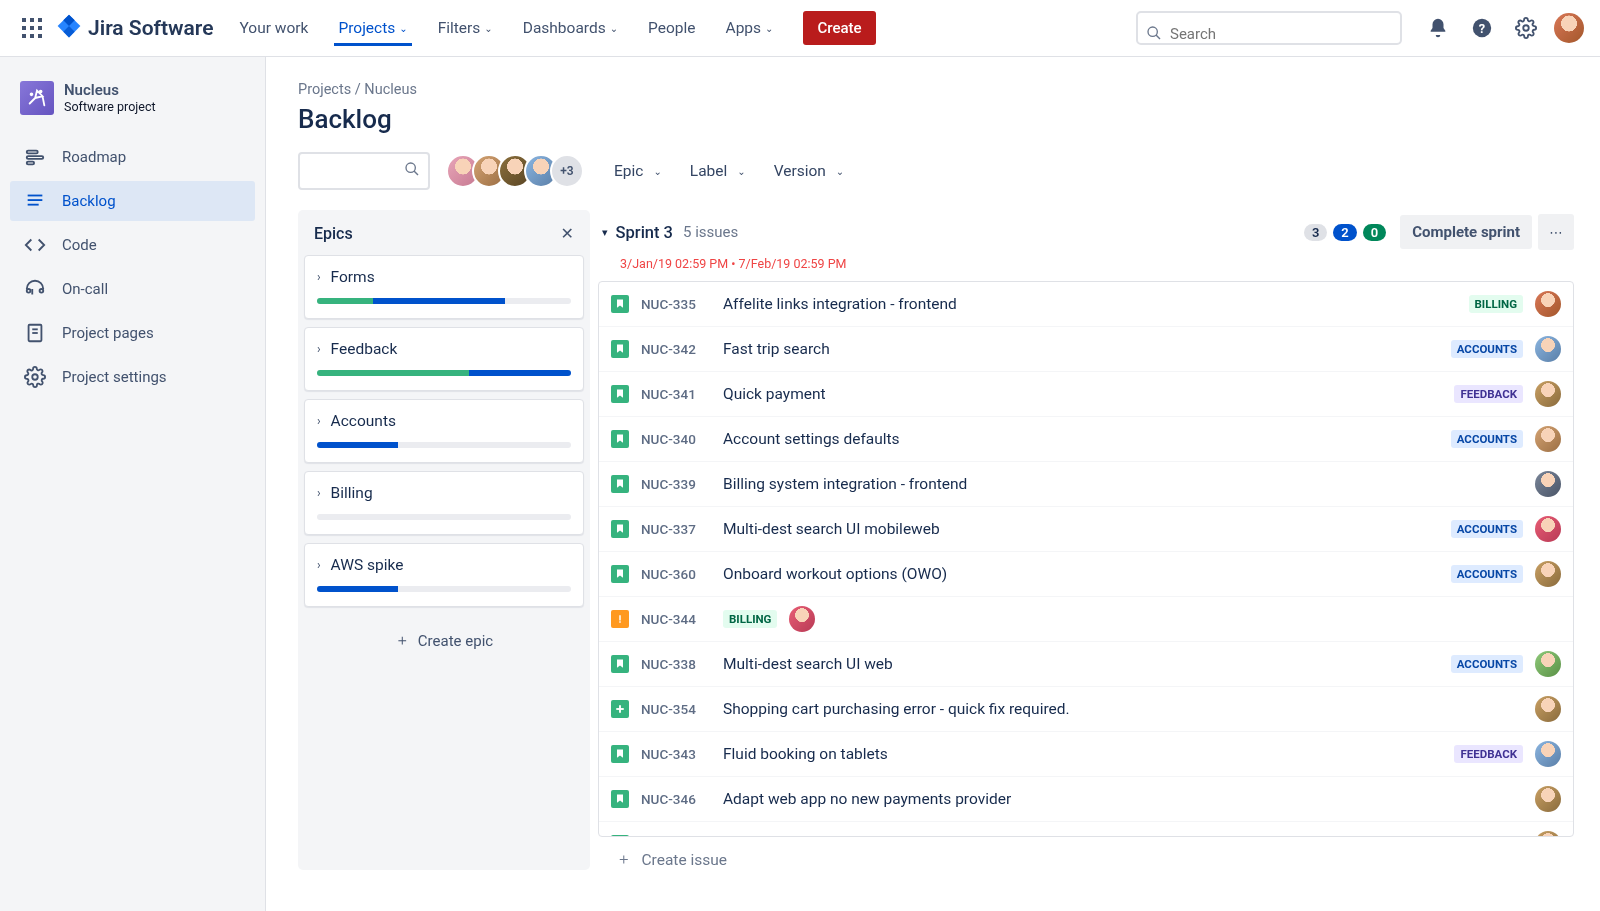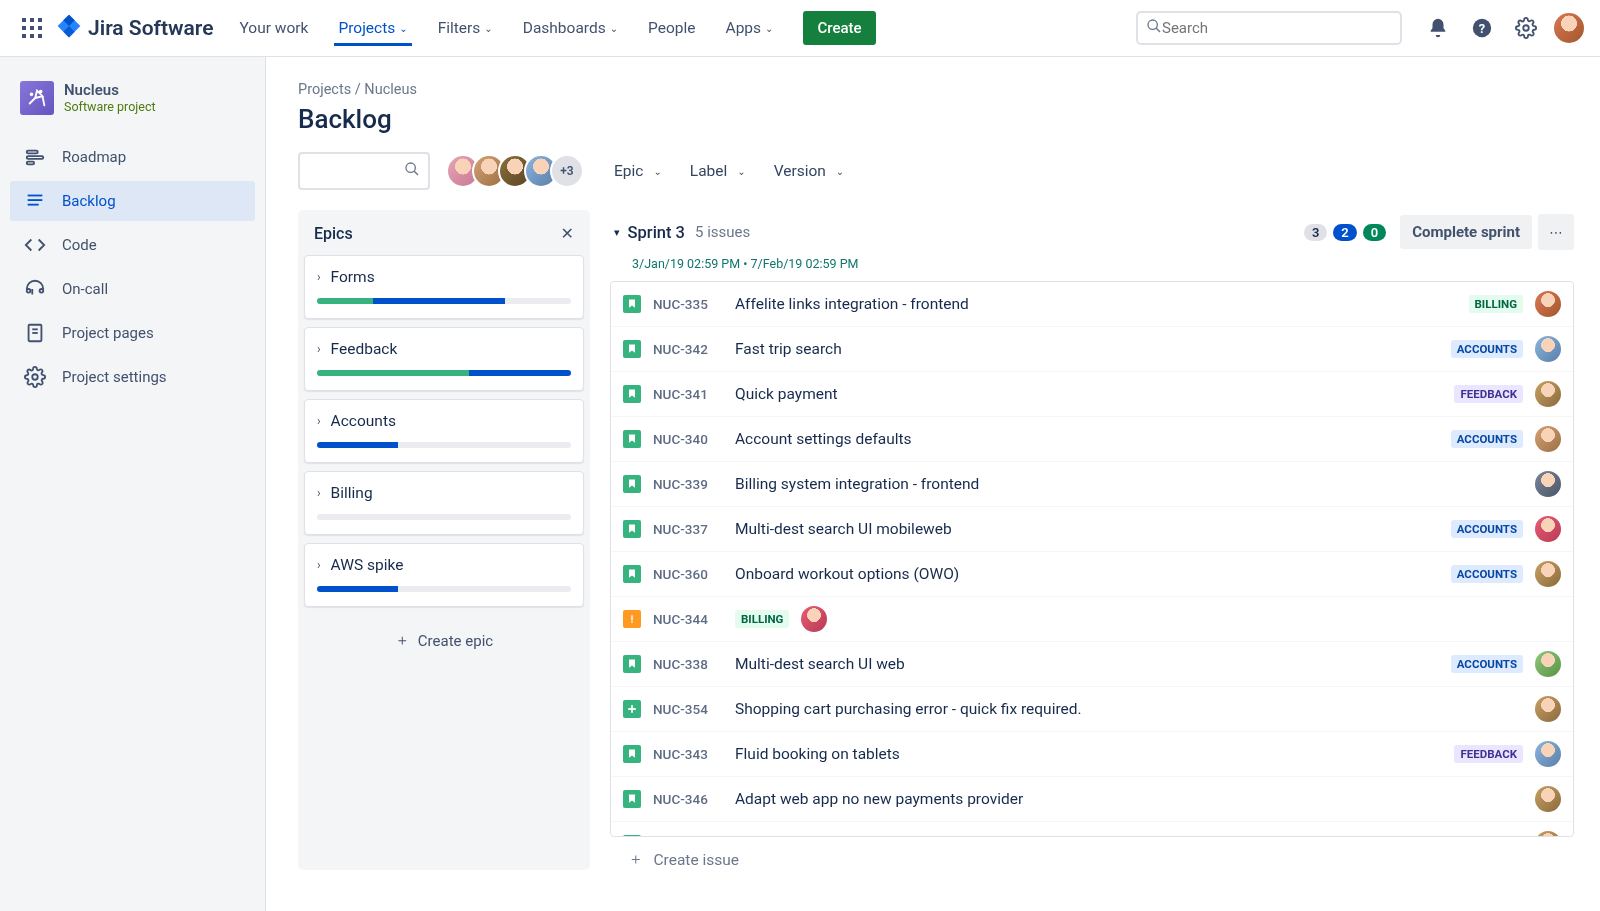--- a/index.html
+++ b/index.html
@@ -11,74 +11,74 @@
 .app-switcher svg { width:24px; height:24px; }
 .logo-area { display:flex; align-items:center; gap:6px; margin-right: 14px; cursor:pointer; }
 .logo-mark svg { width:26px; height:26px; }
 .logo-text { font-weight:600; font-size: 21px; color:#253858; }
 .nav-links { display:flex; align-items:center; gap: 22px; flex:0 0 auto; }
 .nav-link { font-size: 15.5px; color:#42526E; display:flex; align-items:center; gap:4px; cursor:pointer; padding: 8px 4px; position:relative; }
 .nav-link.active { color:#0052CC; }
 .nav-link.active::after { content:""; position:absolute; left:0; right:0; bottom:-1px; height:3px; background:#0052CC; }
 .chev { font-size:10px; color:#42526E; }
 .nav-link.active .chev { color:#0052CC; }
-.create-btn { margin-left: 18px; background:#15803d; color:#fff; border:none; padding: 8px 14px; font-size:15px; font-weight:500; border-radius:3px; cursor:pointer; }
+.create-btn { margin-left: 18px; background:#b91c1c; color:#fff; border:none; padding: 8px 14px; font-size:15px; font-weight:500; border-radius:3px; cursor:pointer; }
 .spacer { flex:1; }
-.search-box { width: 266px; height: 34px; background:#fff; border:2px solid #dfe1e6; border-radius:5px; display:flex; align-items:center; padding:4px 8px; gap:0; }
+.search-box { width: 266px; height: 34px; background:#fff; border:2px solid #dfe1e6; border-radius:5px; display:flex; align-items:flex-start; padding:12px 8px; gap:8px; }
 .search-box input { border:none; outline:none; flex:1; font-size:15px; color:#6B778C; background:transparent; }
 .icon-btn { width:32px; height:32px; display:flex; align-items:center; justify-content:center; cursor:pointer; border-radius:50%; color:#42526E; }
 .avatar { width:30px; height:30px; border-radius:50%; background:#FFAB00; display:flex; align-items:center; justify-content:center; color:#fff; font-size:12px; font-weight:600; overflow:hidden; }
 .topnav-right { display:flex; align-items:center; gap:12px; margin-left:12px; }
 
 
 .main-layout { display:flex; height: calc(911px - 57px); }
 .sidebar { width:266px; background:#F4F5F7; border-right:1px solid #dfe1e6; padding: 24px 10px 0 10px; flex-shrink:0; }
 .project-header { display:flex; gap:10px; padding: 0 10px 22px 10px; }
 .project-icon { width:34px; height:34px; border-radius:3px; background:linear-gradient(135deg, #8777D9 0%, #6554C0 100%); display:flex; align-items:center; justify-content:center; }
 .project-icon svg { width:22px; height:22px; }
 .project-name { font-weight:600; font-size:15px; color:#42526E; }
-.project-type { font-size:12.5px; color:#4d7c0f; }
+.project-type { font-size:12.5px; color:#0f172a; }
 .side-items { display:flex; flex-direction:column; gap:4px; }
 .side-item { display:flex; align-items:center; gap:16px; padding:9px 14px; border-radius:3px; cursor:pointer; color:#42526E; font-size:15px; }
 .side-item .si-icon { width:22px; height:22px; display:flex; align-items:center; justify-content:center; flex-shrink:0; }
 .side-item.active { background:#dde7f5; color:#0052CC; }
 .side-item.active .si-icon { color:#0052CC; }
 
 .content { flex:1; padding: 24px 26px 0 32px; overflow:hidden; }
 .breadcrumb { font-size:14.5px; color:#6B778C; margin-bottom:6px; }
 .breadcrumb a { color:#6B778C; text-decoration:none; }
 .page-title { font-size:26px; font-weight:500; color:#172B4D; margin-bottom:18px; }
 
 .toolbar { display:flex; align-items:center; gap:16px; margin-bottom:20px; }
 .mini-search { width:132px; height:38px; border:2px solid #dfe1e6; border-radius:4px; display:flex; align-items:center; padding:0 8px; justify-content:flex-end;}
 .avatar-stack { display:flex; align-items:center; }
 .avatar-stack .av { width:34px; height:34px; border-radius:50%; border:2px solid #fff; margin-left:-8px; display:flex; align-items:center; justify-content:center; font-size:12px; font-weight:600; }
 .avatar-stack .av:first-child { margin-left:0; }
 .av-more { background:#dfe1e6; color:#42526E; }
 .filter-pill { display:flex; align-items:center; gap:10px; color:#344563; font-size:15.5px; cursor:pointer; }
 
-.columns { display:flex; gap:20px; height:calc(100% - 170px); }
+.columns { display:flex; gap:8px; height:calc(100% - 170px); }
 .epics-panel { width:292px; background:#F4F5F7; border-radius:5px; flex-shrink:0; padding-bottom:0; }
 .epics-head { display:flex; align-items:center; justify-content:space-between; padding:14px 16px 12px 16px; }
 .epics-title { font-size:16px; font-weight:500; color:#172B4D; }
 .epics-close { cursor:pointer; color:#42526E; font-size:16px; }
 .epic-card { background:#fff; margin:0 6px 8px 6px; padding:12px 12px 14px 12px; border-radius:4px; border:1px solid #dfe1e6; box-shadow: 0 1px 1px rgba(9,30,66,0.08); cursor:pointer; }
 .epic-card-head { display:flex; align-items:center; gap:10px; font-size:15.5px; color:#172B4D; margin-bottom:12px; }
 .epic-card-head .chev2 { font-size:12px; color:#42526E; }
 .progress { height:6px; background:#ebecf0; border-radius:3px; display:flex; overflow:hidden; }
 .progress .done { background:#36B37E; height:100%; }
 .progress .prog { background:#0052CC; height:100%; }
 .create-epic { margin:6px; padding:16px; text-align:center; color:#42526E; font-size:15px; cursor:pointer; display:flex; align-items:center; justify-content:center; gap:8px; }
 
 .sprint-panel { flex:1; display:flex; flex-direction:column; min-width:0; }
 .sprint-head { display:flex; align-items:center; justify-content:space-between; padding:4px 0 4px 4px; }
 .sprint-title-row { display:flex; align-items:center; gap:10px; }
 .sprint-title { font-size:16.5px; font-weight:500; color:#172B4D; display:flex; align-items:center; gap:8px; cursor:pointer; }
 .sprint-count { font-size:15px; color:#6B778C; }
-.sprint-dates { font-size:12.5px; color:#0f766e; padding: 2px 0 10px 22px; }
+.sprint-dates { font-size:12.5px; color:#ef4444; padding: 2px 0 10px 22px; }
 .sprint-right { display:flex; align-items:center; gap:6px; }
 .badge { font-size:13px; font-weight:600; padding:1px 8px; border-radius:10px; }
 .badge.gray { background:#dfe1e6; color:#172B4D; }
 .badge.blue { background:#0052CC; color:#fff; }
 .badge.green { background:#00875A; color:#fff; }
 .complete-btn { background:#f0f1f3; border:none; padding:8px 12px; font-size:15px; color:#42526E; border-radius:3px; cursor:pointer;font-weight:bold; }
 .more-btn { background:#f0f1f3; border:none; width:36px; height:36px; border-radius:3px; display:flex; align-items:center; justify-content:center; cursor:pointer; color:#42526E; }
 
 .issues { border:1px solid #dfe1e6; border-radius:4px; overflow-y:auto; }
 .issue-row { display:flex; align-items:center; padding:9px 12px; gap:12px; border-bottom:1px solid #f4f5f7; }

